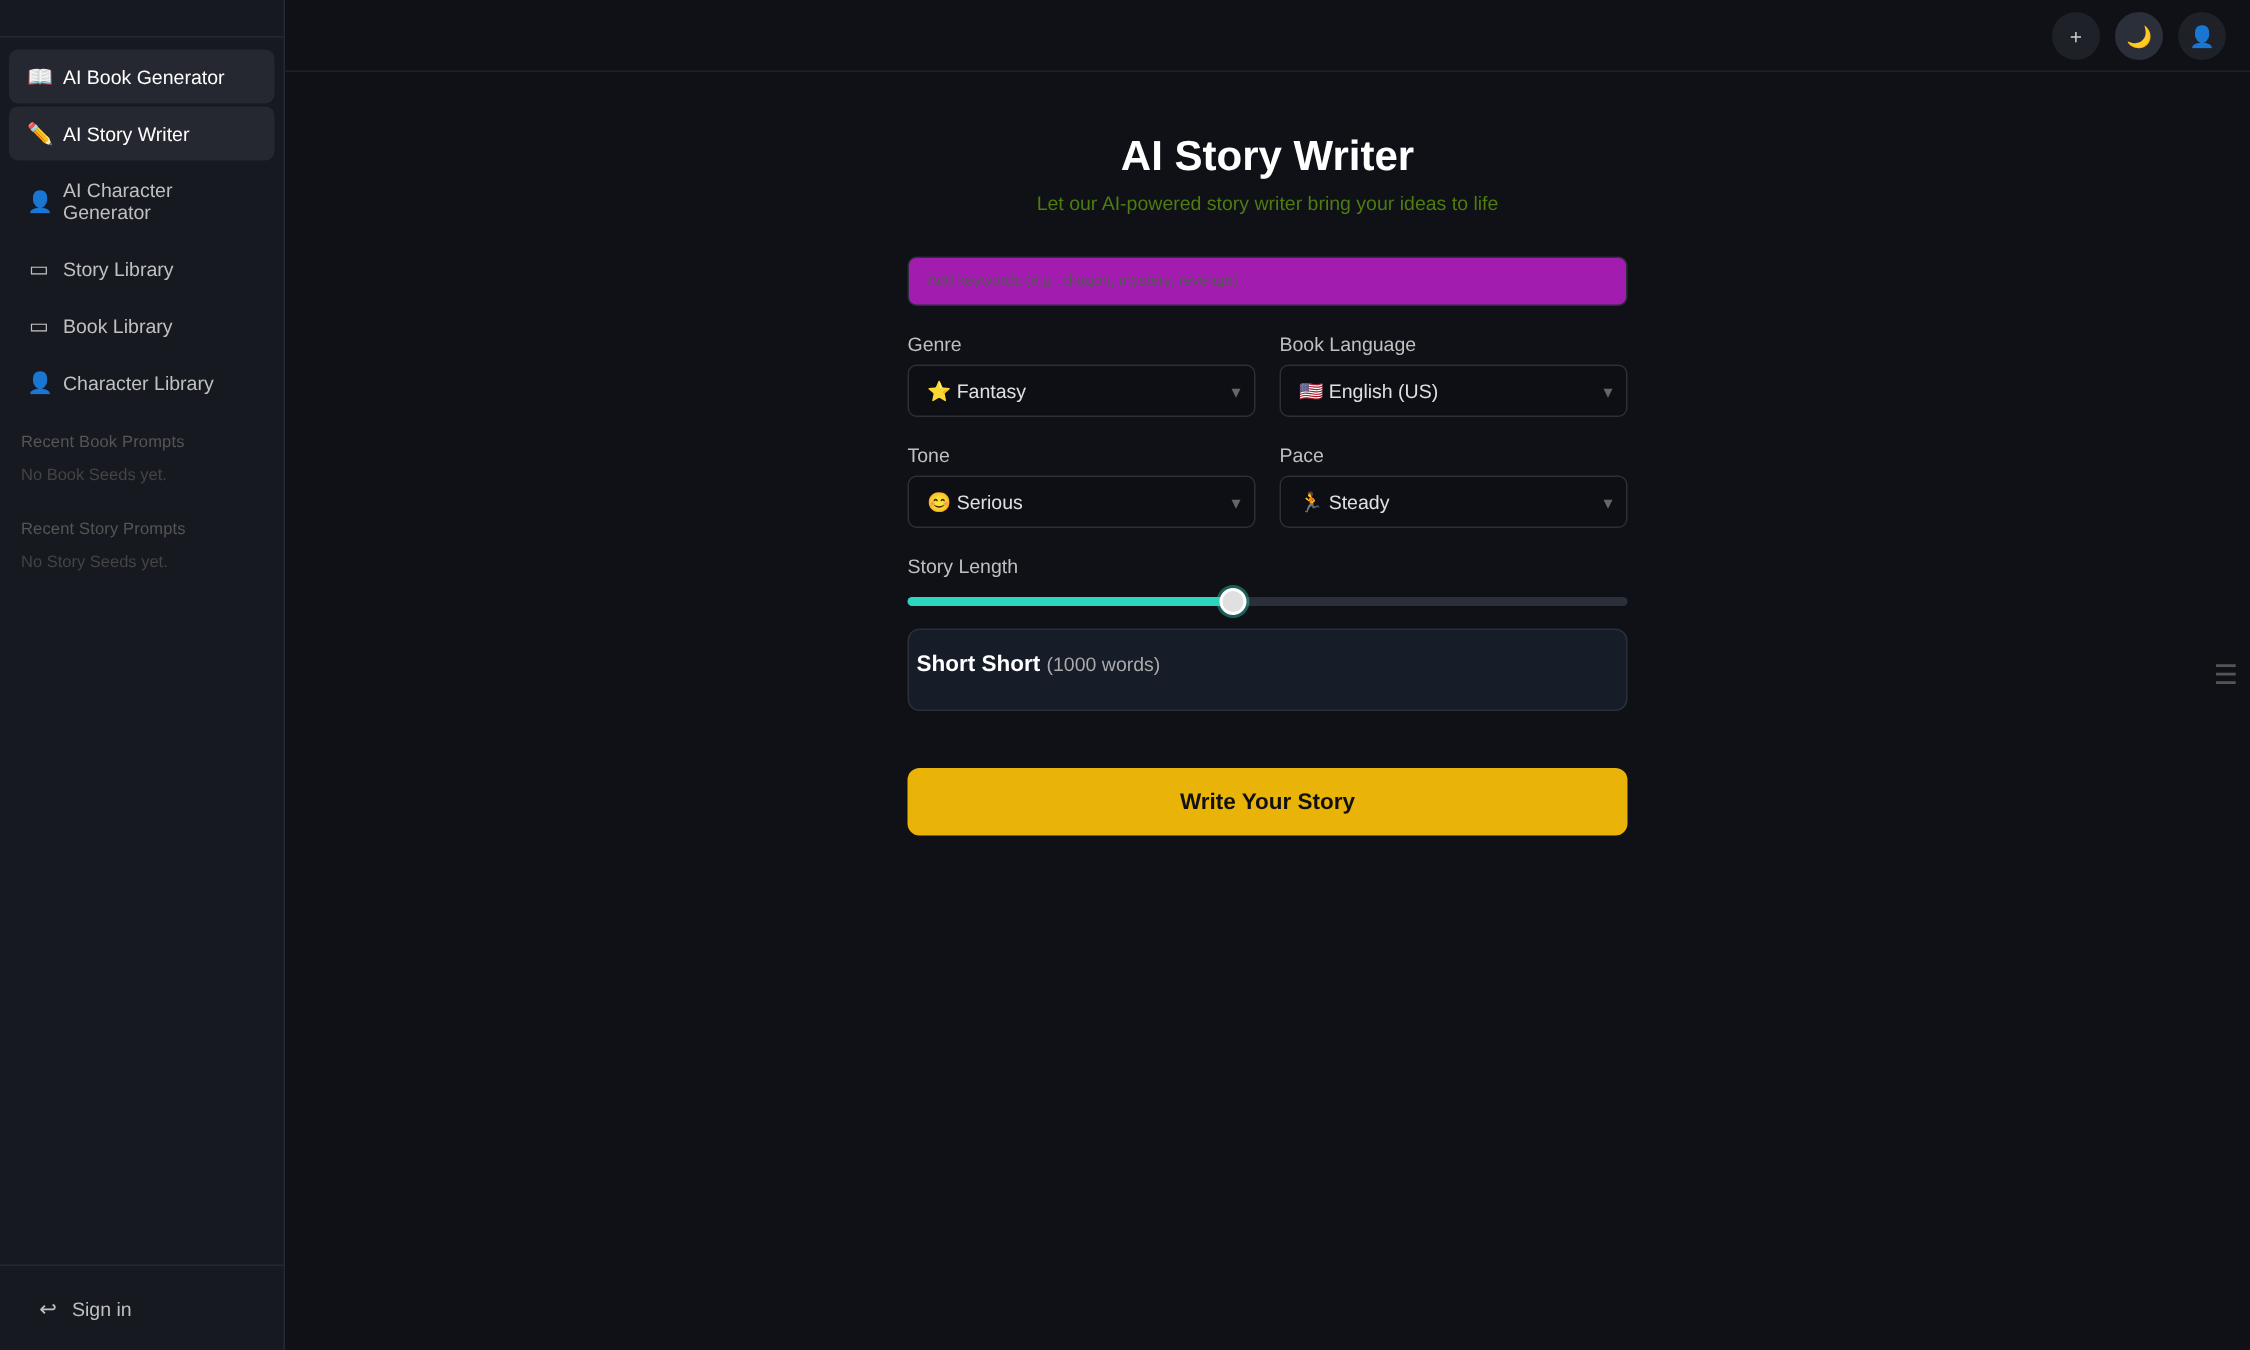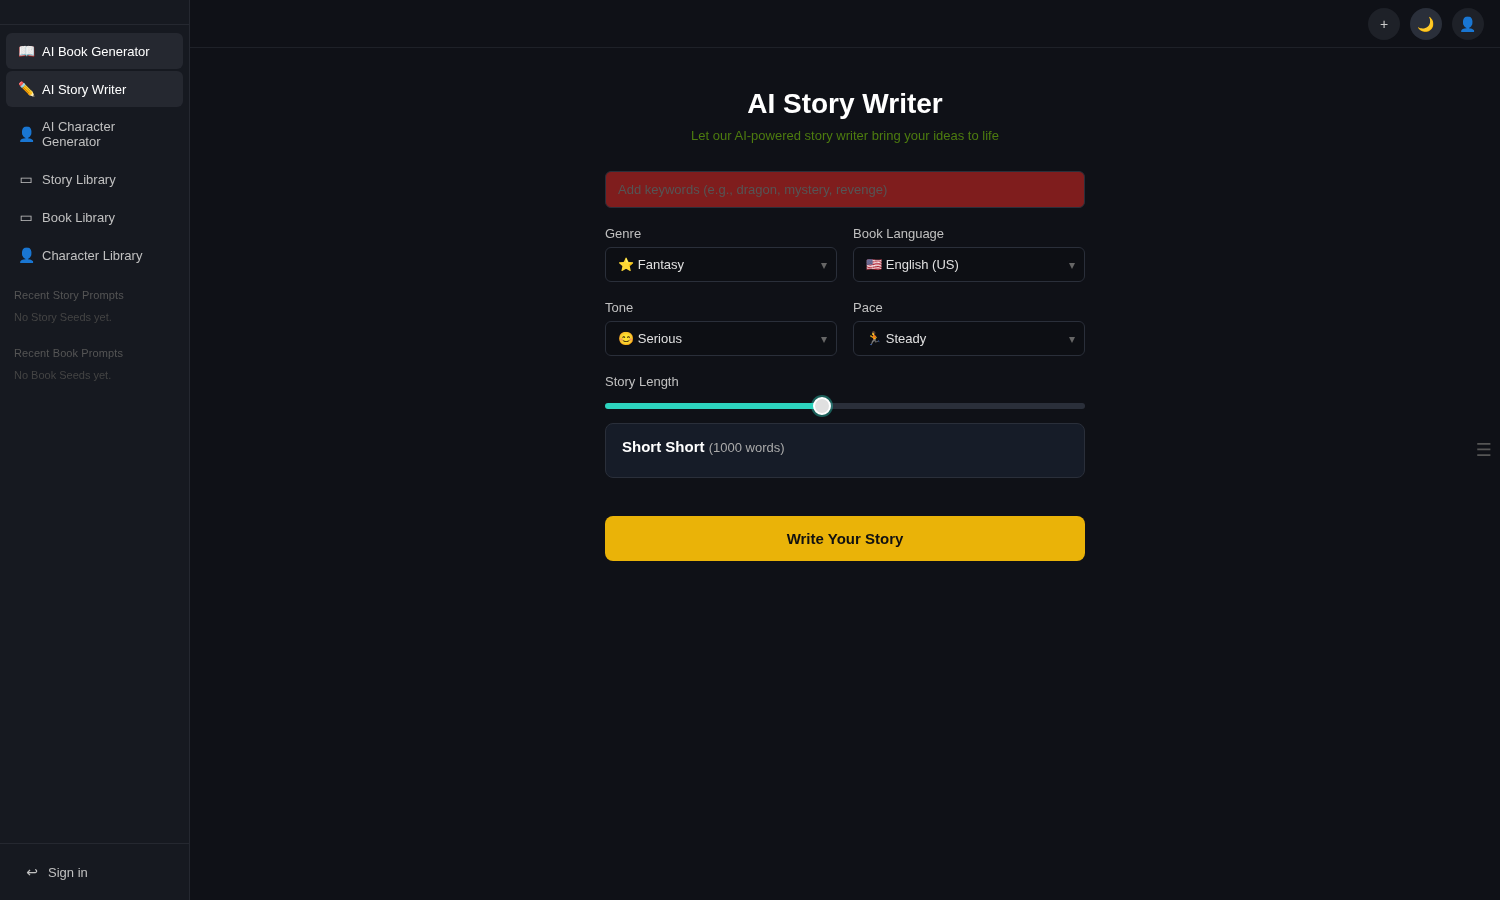--- a/index.html
+++ b/index.html
@@ -170,25 +170,25 @@
       border-radius: 6px;
       color: #e0e0e0;
       font-size: 13px;
       padding: 10px 12px;
       resize: none;
       outline: none;
     }
 
     .keywords-input {
       width: 100%;
-      background: #7f1d1d;
+      background: #a21caf;
       border: 1px solid #2a2f3a;
       border-radius: 6px;
       color: #e0e0e0;
-      font-size: 13px;
+      font-size: 10px;
       padding: 10px 12px;
       outline: none;
     }
     .keywords-input::placeholder { color: #555; }
 
     .two-col {
       display: grid;
       grid-template-columns: 1fr 1fr;
       gap: 16px;
       margin-bottom: 18px;
@@ -245,21 +245,21 @@
       background: #e0e0e0;
       border: 2px solid #fff;
       cursor: pointer;
       box-shadow: 0 0 0 2px rgba(45,212,191,0.4);
     }
 
     .story-length-info {
       background: #161c28;
       border: 1px solid #2a2f3a;
       border-radius: 8px;
-      padding: 14px 16px;
+      padding: 14px 5px;
       margin-top: 10px;
     }
 
     .story-length-title {
       font-size: 15px;
       font-weight: 600;
       color: #fff;
       margin-bottom: 8px;
     }
 
@@ -334,27 +334,27 @@
       <span class="sidebar-icon">▭</span>
       <span>Book Library</span>
     </div>
     <div class="sidebar-item">
       <span class="sidebar-icon">👤</span>
       <span>Character Library</span>
     </div>
   </div>
 
   <div>
+    <div class="sidebar-section-label">Recent Book Prompts</div>
+    <div class="sidebar-empty">No Book Seeds yet.</div>
+  </div>
+
+  <div>
     <div class="sidebar-section-label">Recent Story Prompts</div>
     <div class="sidebar-empty">No Story Seeds yet.</div>
-  </div>
-
-  <div>
-    <div class="sidebar-section-label">Recent Book Prompts</div>
-    <div class="sidebar-empty">No Book Seeds yet.</div>
   </div>
 
   <div class="sidebar-bottom">
     <div class="sidebar-item">
       <span class="sidebar-icon">↩</span>
       <span>Sign in</span>
     </div>
   </div>
 </div>
 

